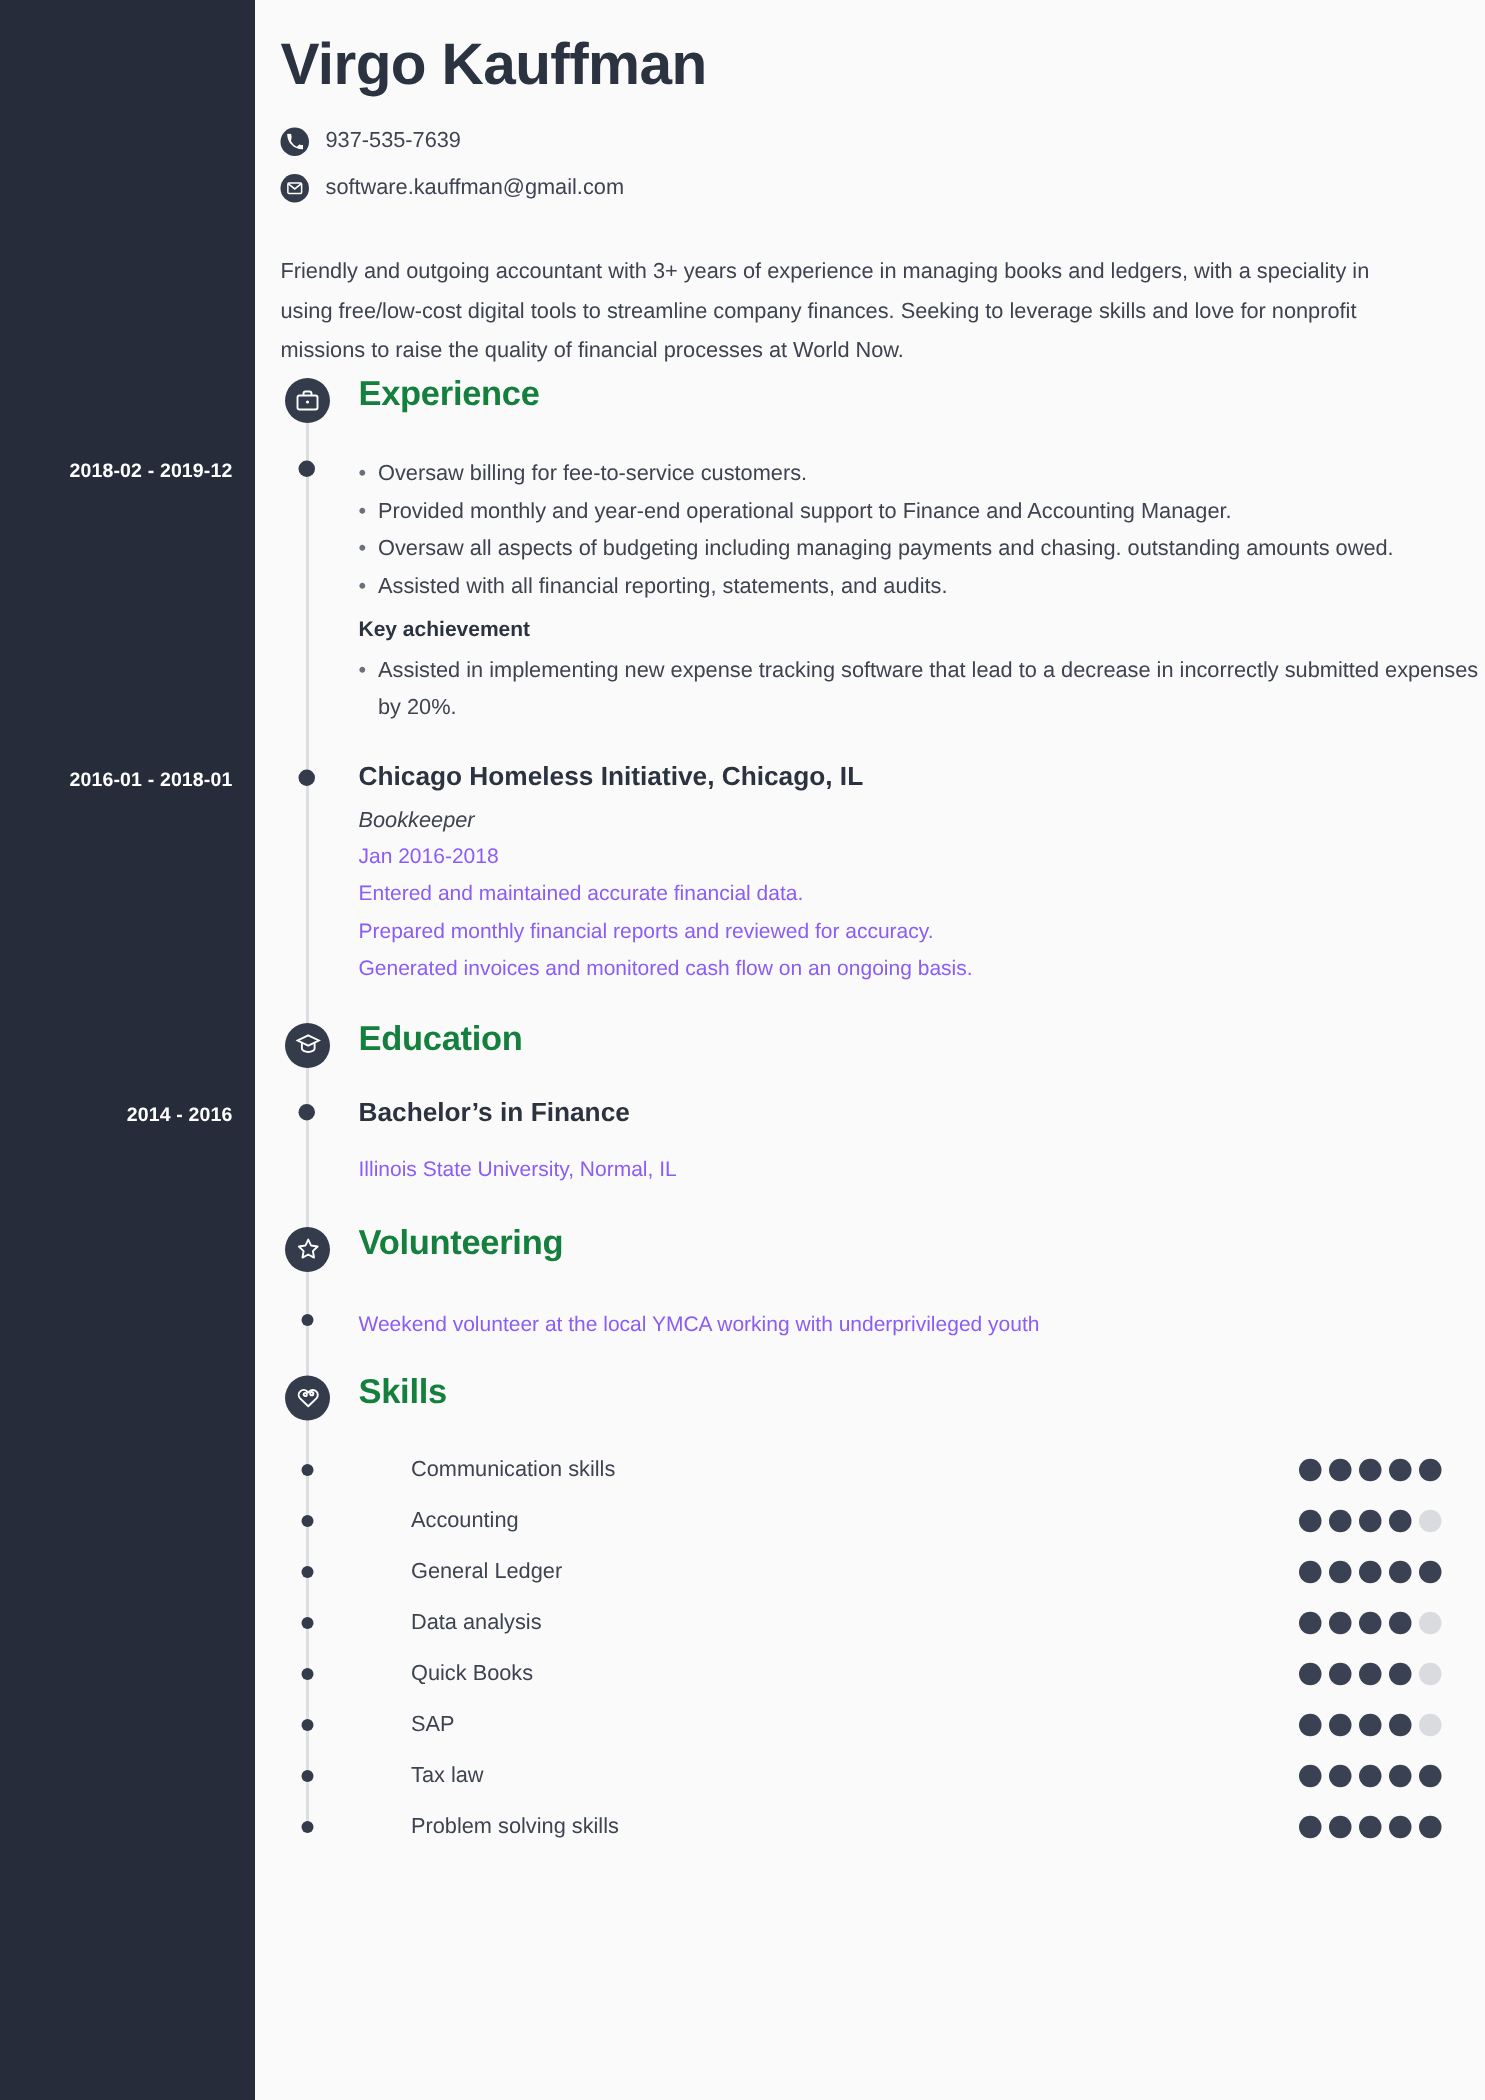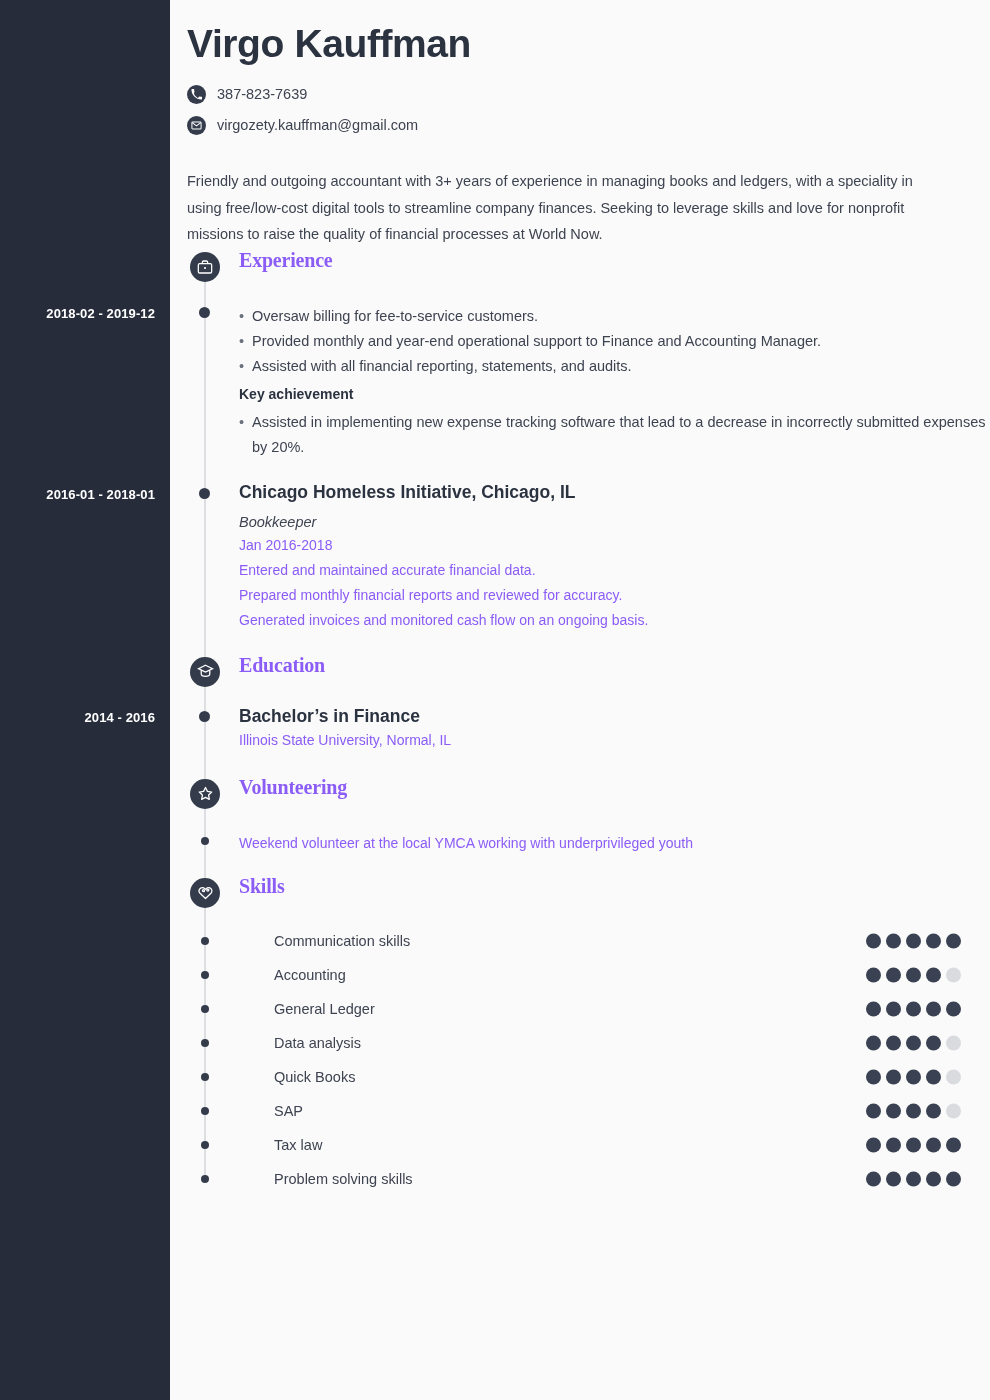--- a/index.html
+++ b/index.html
@@ -47,21 +47,21 @@
   }
   .sec-head { position:relative; height:44px; margin-bottom:2px; }
   .sec-icon {
     position:absolute; left:20px; top:2px;
     width:30px; height:30px; border-radius:50%;
     background:#343c4c; display:flex; align-items:center; justify-content:center;
   }
   .sec-icon svg { display:block; }
   .sec-title {
     position:absolute; left:69px; top:-1px;
-    font-size:20px; font-weight:700; color:#8b5cf6; letter-spacing:-0.2px;font-family:Liberation Serif, serif;
+    font-size:23px; font-weight:700; color:#15803d; letter-spacing:-0.2px;
   }
 
   .entry { position:relative; padding-left:69px; }
   .bullet {
     position:absolute; left:29px; width:11px; height:11px;
     border-radius:50%; background:#343c4c;
   }
   .bullet.sm { width:8px; height:8px; left:30.5px; }
 
   .date-tag {
@@ -108,31 +108,31 @@
   <div class="header">
     <div class="name">Virgo Kauffman</div>
     <div class="contacts">
 
       <div class="contact-row">
         <span class="cicon">
           <svg width="11" height="11" viewBox="0 0 24 24" fill="#fff">
             <path d="M6.6 10.8c1.9 3.7 4.9 6.7 8.6 8.6l2.9-2.9c.4-.4.9-.5 1.3-.3 1.2.4 2.5.6 3.8.6.6 0 1 .4 1 1V22c0 .6-.4 1-1 1C10.7 23 1 13.3 1 1.2 1 .6 1.4.2 2 .2h3.9c.6 0 1 .4 1 1 0 1.3.2 2.6.6 3.8.1.4 0 .9-.3 1.3L6.6 10.8z"></path>
           </svg>
         </span>
-        <span class="contact-text">387-823-7639</span>
+        <span class="contact-text">937-535-7639</span>
       </div>
 
       <div class="contact-row">
         <span class="cicon">
           <svg width="11" height="11" viewBox="0 0 24 24" fill="none" stroke="#fff" stroke-width="2.2">
             <rect x="2" y="4.5" width="20" height="15" rx="1.6"></rect>
             <path d="M2.8 5.6 12 13l9.2-7.4"></path>
           </svg>
         </span>
-        <span class="contact-text">virgozety.kauffman@gmail.com</span>
+        <span class="contact-text">software.kauffman@gmail.com</span>
       </div>
 
     </div>
   </div>
 
   <div class="summary">Friendly and outgoing accountant with 3+ years of experience in managing books and ledgers, with a speciality in using free/low-cost digital tools to streamline company finances. Seeking to leverage skills and love for nonprofit missions to raise the quality of financial processes at World Now.</div>
 
   <div class="timeline">
     <div class="tl-line"></div>
 
@@ -146,20 +146,21 @@
       </span>
       <span class="sec-title">Experience</span>
     </div>
 
     <div class="entry" style="padding-top:5px;padding-bottom:18px;">
       <span class="bullet" style="top:11px;"></span>
       <span class="date-tag" style="top:10px;">2018-02 - 2019-12</span>
       <ul class="dots">
         <li>Oversaw billing for fee-to-service customers.</li>
         <li>Provided monthly and year-end operational support to Finance and Accounting Manager.</li>
+        <li>Oversaw all aspects of budgeting including managing payments and chasing. outstanding amounts owed.</li>
         <li>Assisted with all financial reporting, statements, and audits.</li>
       </ul>
       <div class="ach-label">Key achievement</div>
       <ul class="dots">
         <li style="padding-right:0px;">Assisted in implementing new expense tracking software that lead to a decrease in incorrectly submitted expenses by 20%.</li>
       </ul>
     </div>
 
     <div class="entry" style="padding-top:4px;padding-bottom:22px;">
       <span class="bullet" style="top:10px;"></span>
@@ -181,21 +182,21 @@
           <path d="M6 10.2v5.3c0 1.8 2.7 3.3 6 3.3s6-1.5 6-3.3v-5.3"></path>
         </svg>
       </span>
       <span class="sec-title">Education</span>
     </div>
 
     <div class="entry" style="padding-top:5px;padding-bottom:24px;">
       <span class="bullet" style="top:10px;"></span>
       <span class="date-tag" style="top:9px;">2014 - 2016</span>
       <div class="job-title">Bachelor’s in Finance</div>
-      <div class="lines" style="margin-top:0;">
+      <div class="lines" style="margin-top:14px;">
         <div class="plain-line">Illinois State University, Normal, IL</div>
       </div>
     </div>
 
     <div class="sec-head">
       <span class="sec-icon">
         <svg width="17" height="17" viewBox="0 0 24 24" fill="none" stroke="#fff" stroke-width="1.8" stroke-linejoin="round">
           <path d="M12 3.4l2.7 5.6 6.1.9-4.4 4.3 1 6.1-5.4-2.9-5.4 2.9 1-6.1-4.4-4.3 6.1-.9L12 3.4z"></path>
         </svg>
       </span>

